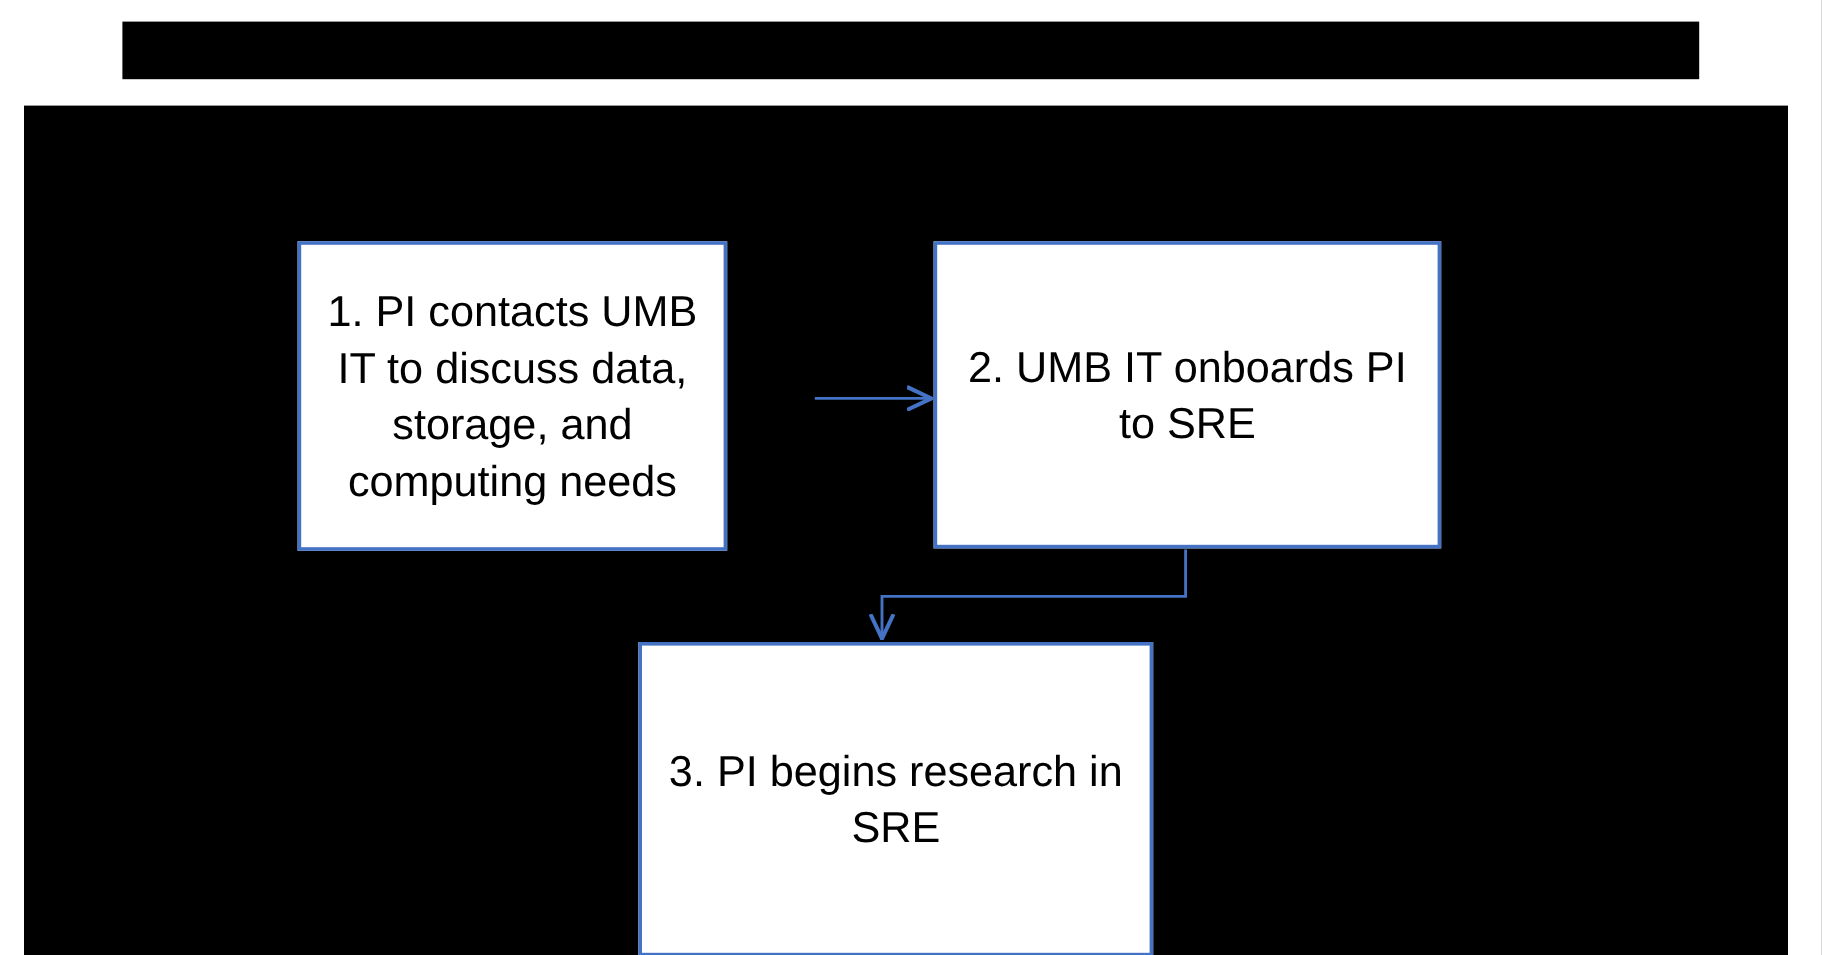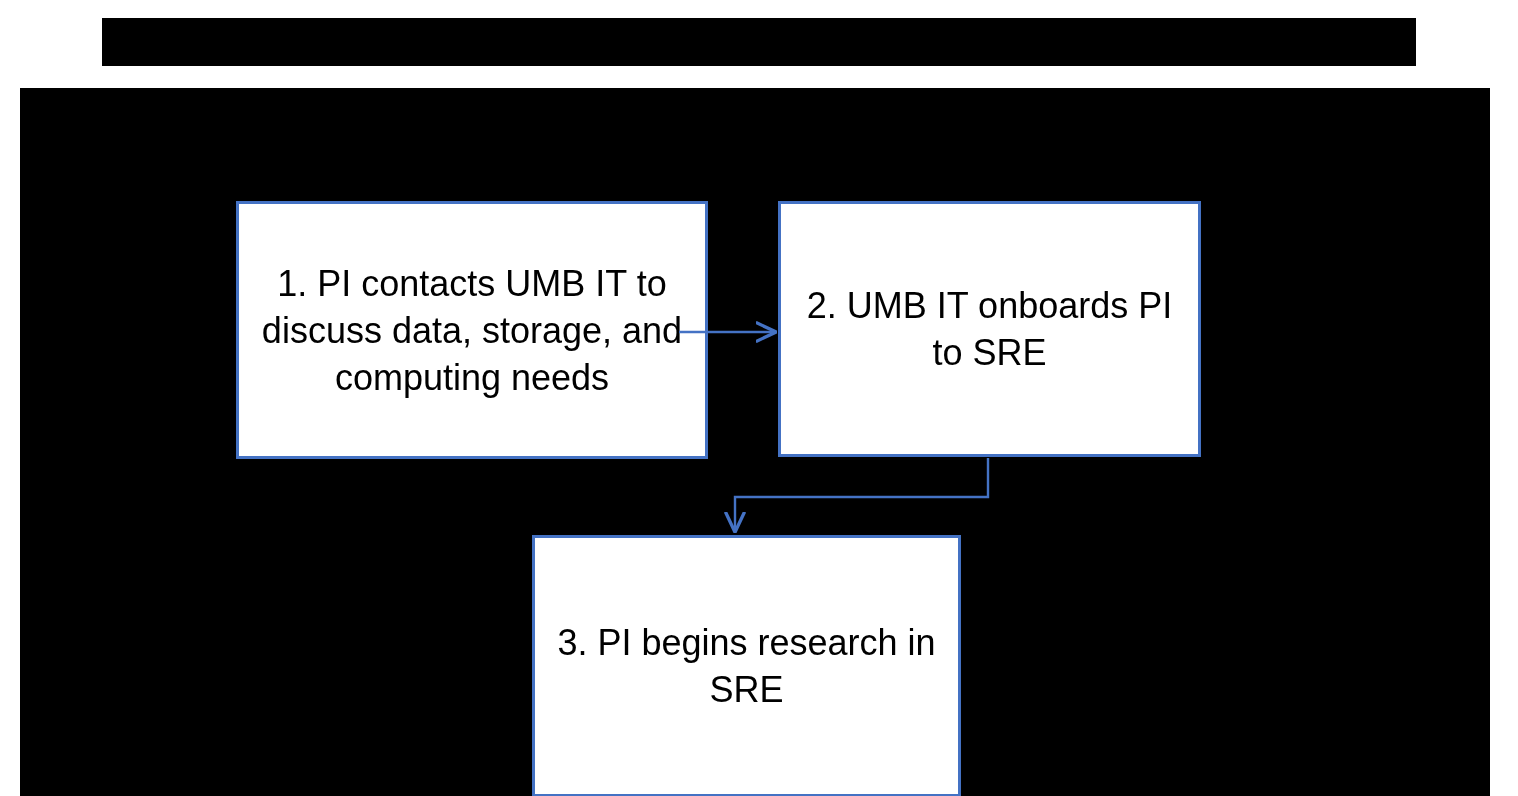--- a/index.html
+++ b/index.html
@@ -57,21 +57,21 @@
     justify-content: center;
     text-align: center;
     color: #000000;
     font-size: 36px;
     line-height: 47px;
     font-family: "Liberation Sans", sans-serif;
     white-space: pre-line;
     padding: 4px 12px;
   }
 
-  #box-1 { left: 236px; top: 201px; width: 472px; height: 258px; }
+  #box-1 { left: 248px; top: 201px; width: 358px; height: 258px; }
   #box-2 { left: 778px; top: 201px; width: 423px; height: 256px; }
   #box-3 { left: 520px; top: 535px; width: 429px; height: 262px; margin-left: 12px; }
 
   
   #connector-layer {
     position: absolute;
     left: 0;
     top: 0;
     width: 1518px;
     height: 796px;

